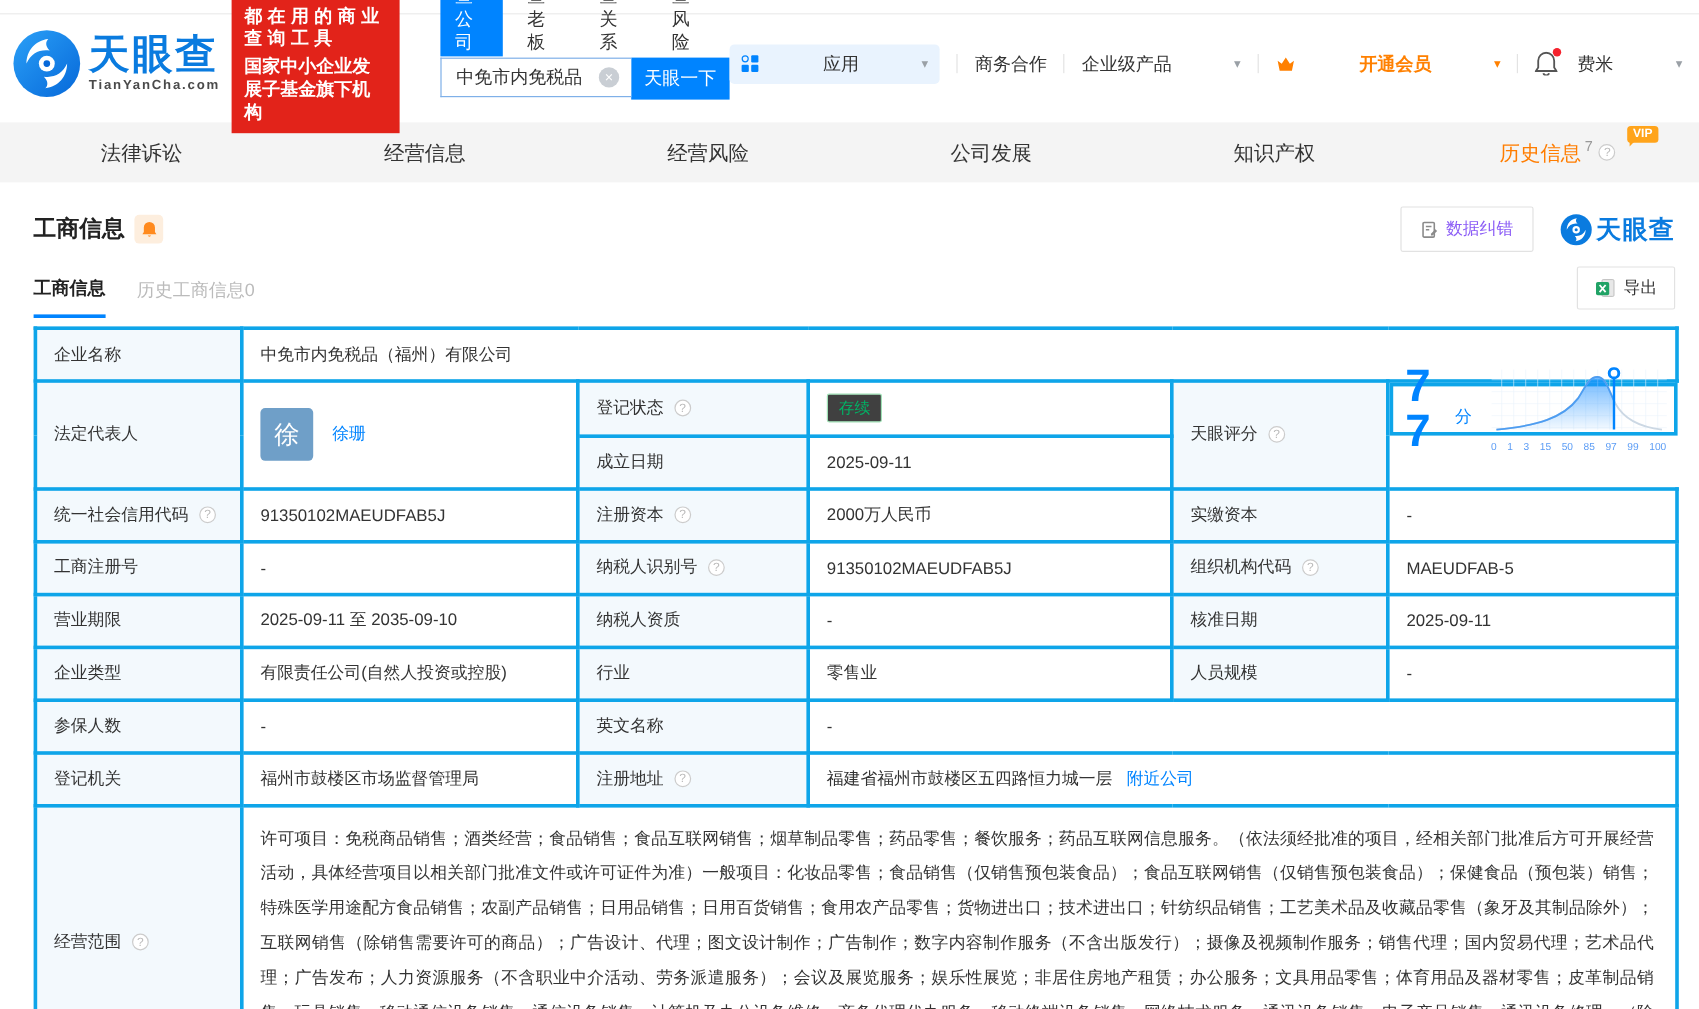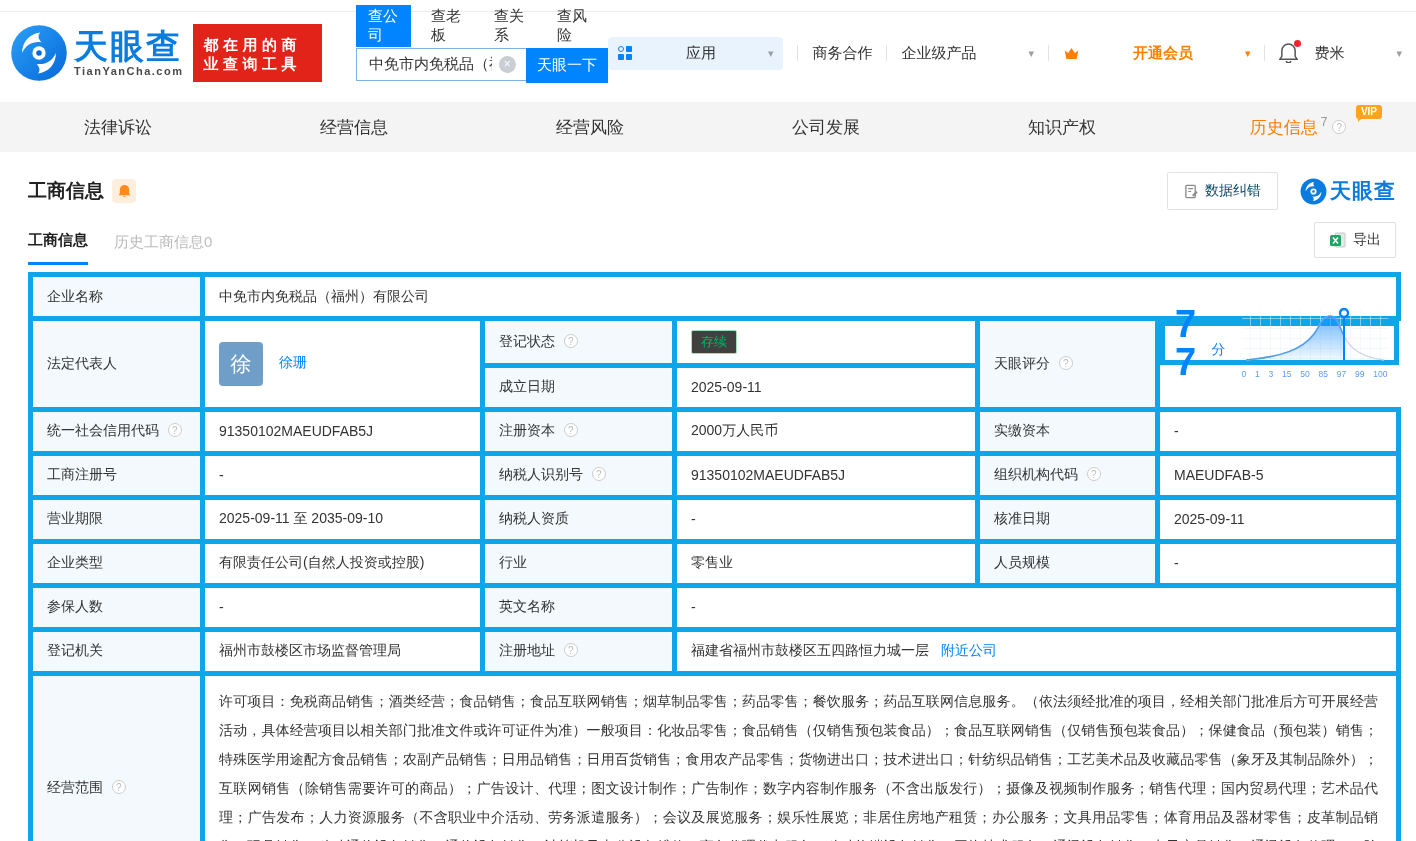--- a/index.html
+++ b/index.html
@@ -63,41 +63,41 @@
      border-top-color:#ffa41b; border-left-color:#ffa41b; }
 
   
   .section-head { display:flex; align-items:center; margin:20px 20px 0 28px; }
   .section-title { font-size:19px; font-weight:bold; color:#222; }
   .bell-badge { width:24px; height:24px; background:#fdeede; border-radius:4px; margin-left:8px;
      display:flex; align-items:center; justify-content:center; cursor:pointer;}
   .bell-badge svg { width:13px; height:14px; }
   .sh-right { margin-left:auto; display:flex; align-items:center; }
   .correct-btn { height:38px; border:1px solid #e2e2e2; background:#fff; border-radius:2px;
-     display:flex; align-items:center; padding:16px 16px; font-size:14px; color:#0c4a6e; cursor:pointer;
+     display:flex; align-items:center; padding:16px 16px; font-size:14px; color:#8b5cf6; cursor:pointer;
      font-family:inherit;}
   .correct-btn svg { width:15px; height:15px; margin-right:6px; }
   .wm-logo { display:flex; align-items:center; margin-left:22px; cursor:pointer;}
   .wm-logo svg { width:27px; height:27px; }
   .wm-logo span { font-size:21px; font-weight:bold; color:#0a7bdf; margin-left:3px; letter-spacing:1px;}
 
   
   .subtabs { display:flex; align-items:center; margin:20px 20px 0 28px; }
   .subtab { font-size:15px; cursor:pointer; padding-bottom:12px; position:relative; }
   .subtab.active { color:#222; font-weight:bold; border-bottom:3px solid #0084ff; }
   .subtab.muted { color:#bbb; margin-left:26px; }
   .export-btn { margin-left:auto; height:36px; border:1px solid #e2e2e2; background:#fff;
      border-radius:2px; display:flex; align-items:center; padding:0 14px; font-size:14px;
      color:#333; cursor:pointer; position:relative; top:-8px; font-family:inherit;}
   .export-btn svg { width:18px; height:17px; margin-right:6px; }
 
   
   table.info { width:1368px; margin:6px 20px 0 28px; border-collapse:collapse; table-layout:fixed;
      font-size:14px; }
-  table.info td { border:5px solid #0ea5e9; padding:8px 14px; height:44px; vertical-align:middle;
+  table.info td { border:3px solid #0ea5e9; padding:8px 14px; height:44px; vertical-align:middle;
      color:#333; word-break:break-all; }
   td.lbl { background:#f3f9fd; }
   .link { color:#0084ff; cursor:pointer; text-decoration:none; }
   .avatar { display:inline-flex; width:44px; height:44px; background:#6f9fc8; border-radius:4px;
      color:#fff; font-size:21px; align-items:center; justify-content:center; vertical-align:middle;}
   .rep-name { margin-left:12px; font-size:14px; }
   .status-badge { display:inline-block; background:#404040; border:1px solid #9fe0b5; color:#00b365;
      font-size:13px; padding:2px 9px; border-radius:2px; }
   .score-cell { display:flex; align-items:center; padding:2px 4px 2px 10px !important; }
   .score-num { font-size:38px; font-weight:bold; color:#0084ff; line-height:38px;}
@@ -128,20 +128,21 @@
       <circle cx="24" cy="24" r="2.3" fill="#0668d9"></circle>
     </svg>
     <div class="logo-txt">
       <div class="logo-cn">天眼查</div>
       <div class="logo-en">TianYanCha.com</div>
     </div>
   </div>
 
   <div class="slogan">
     <div>都在用的商业查询工具</div>
+    <div>国家中小企业发展子基金旗下机构</div>
   </div>
 
   <div class="search">
     <div class="search-tabs">
       <span class="search-tab active">查公司</span>
       <span class="search-tab">查老板</span>
       <span class="search-tab">查关系</span>
       <span class="search-tab">查风险</span>
     </div>
     <div class="search-row">

